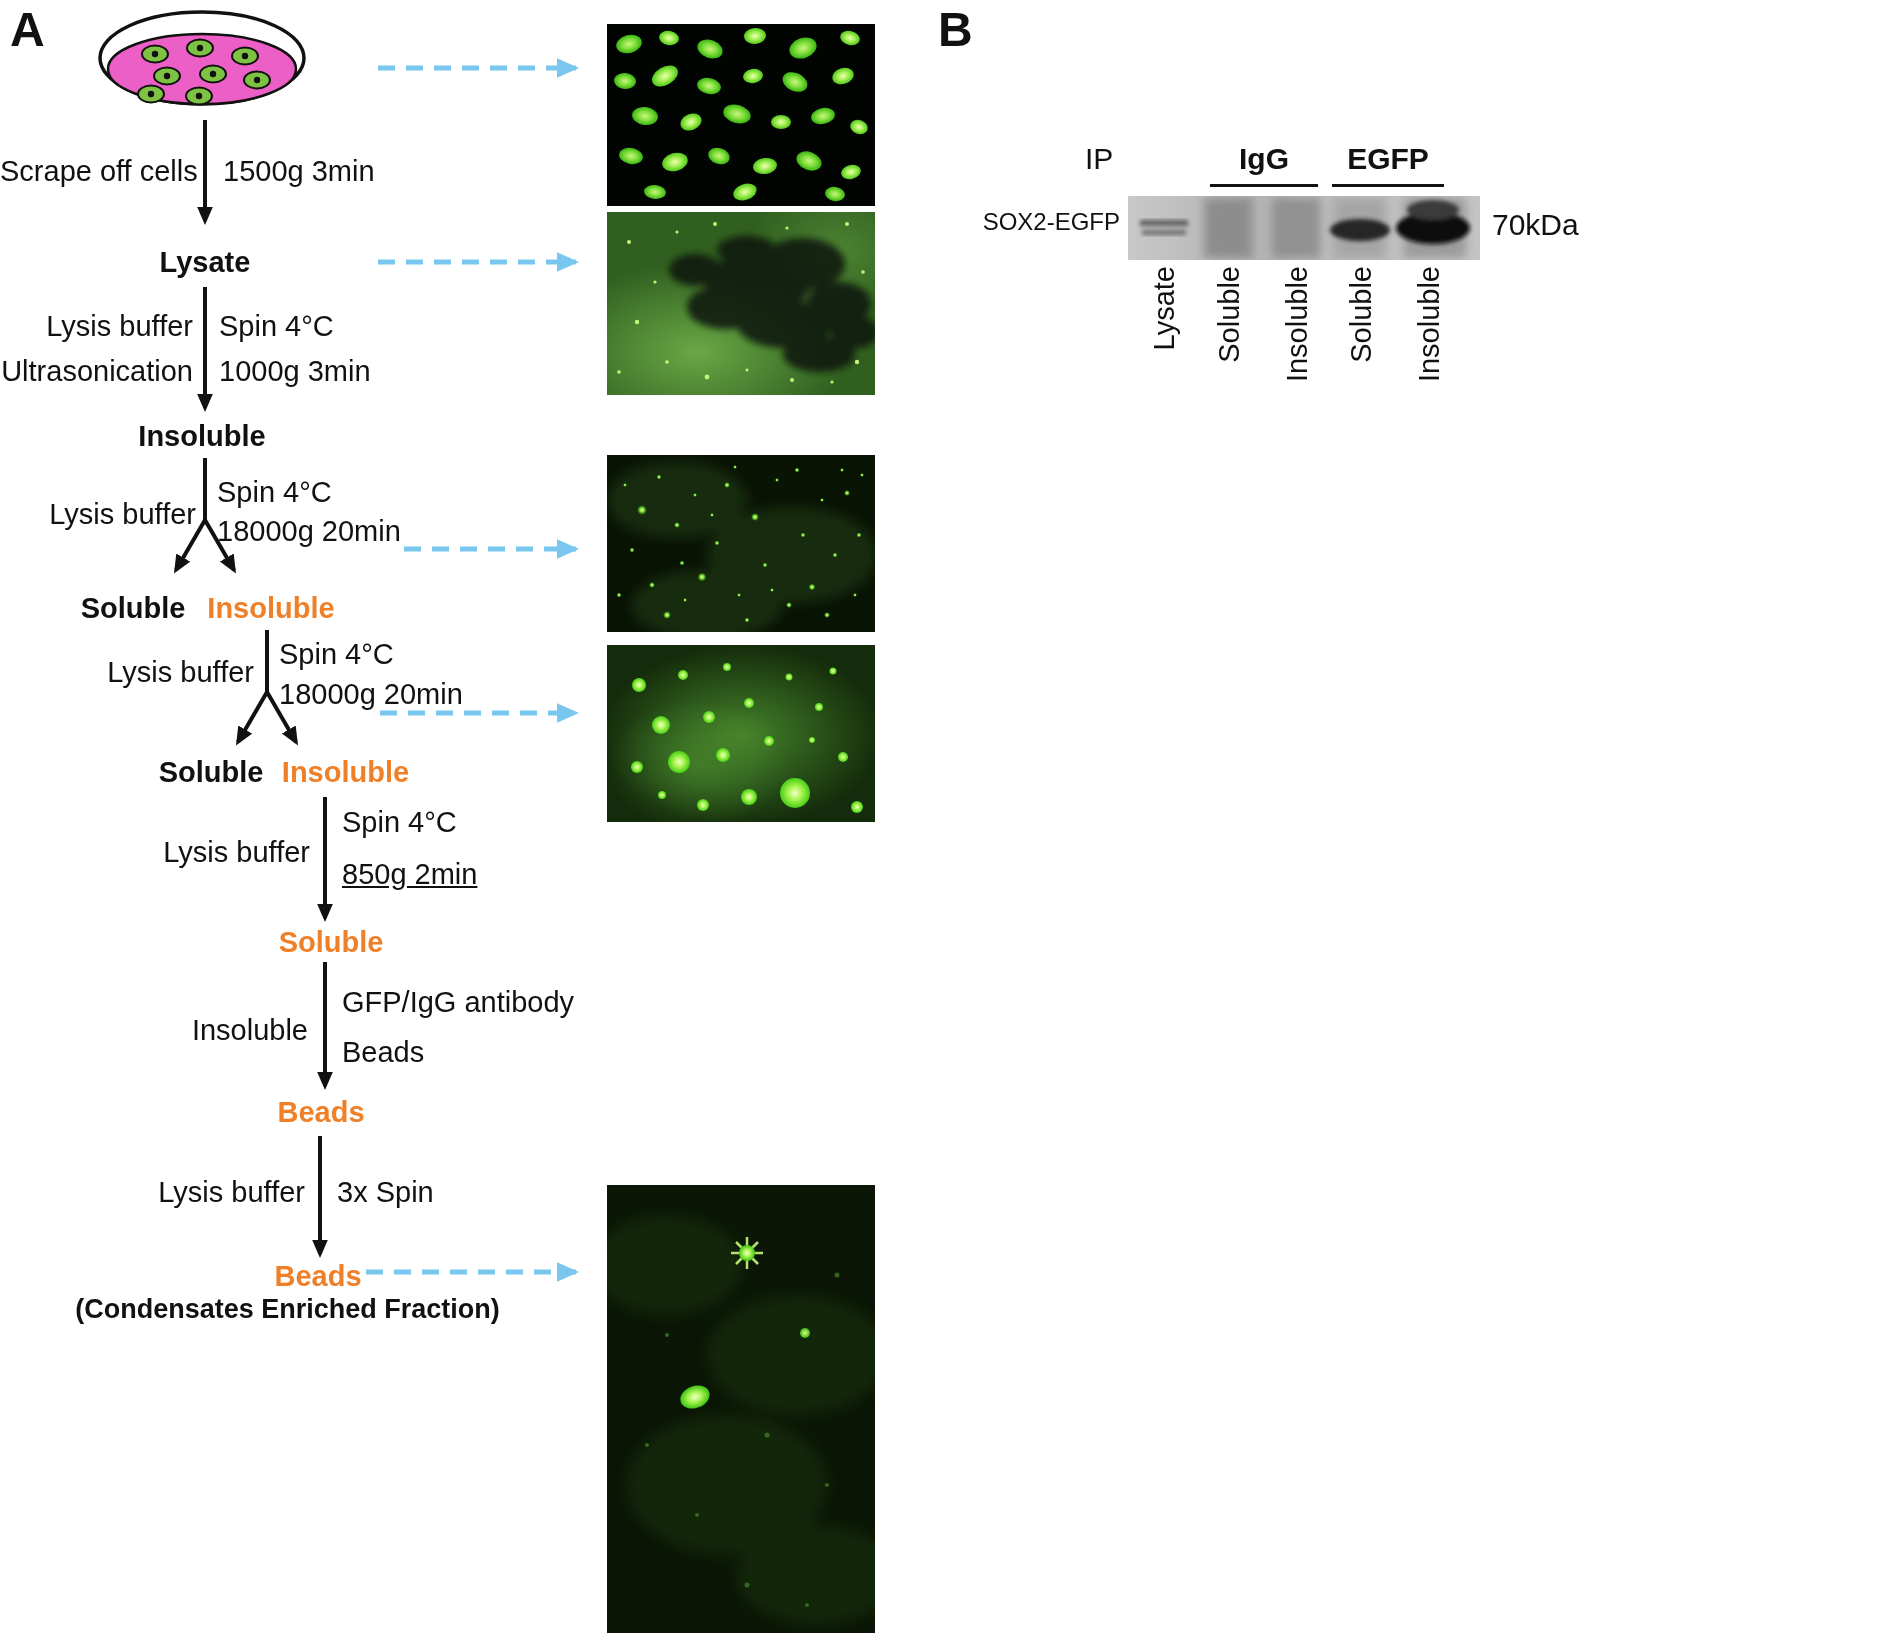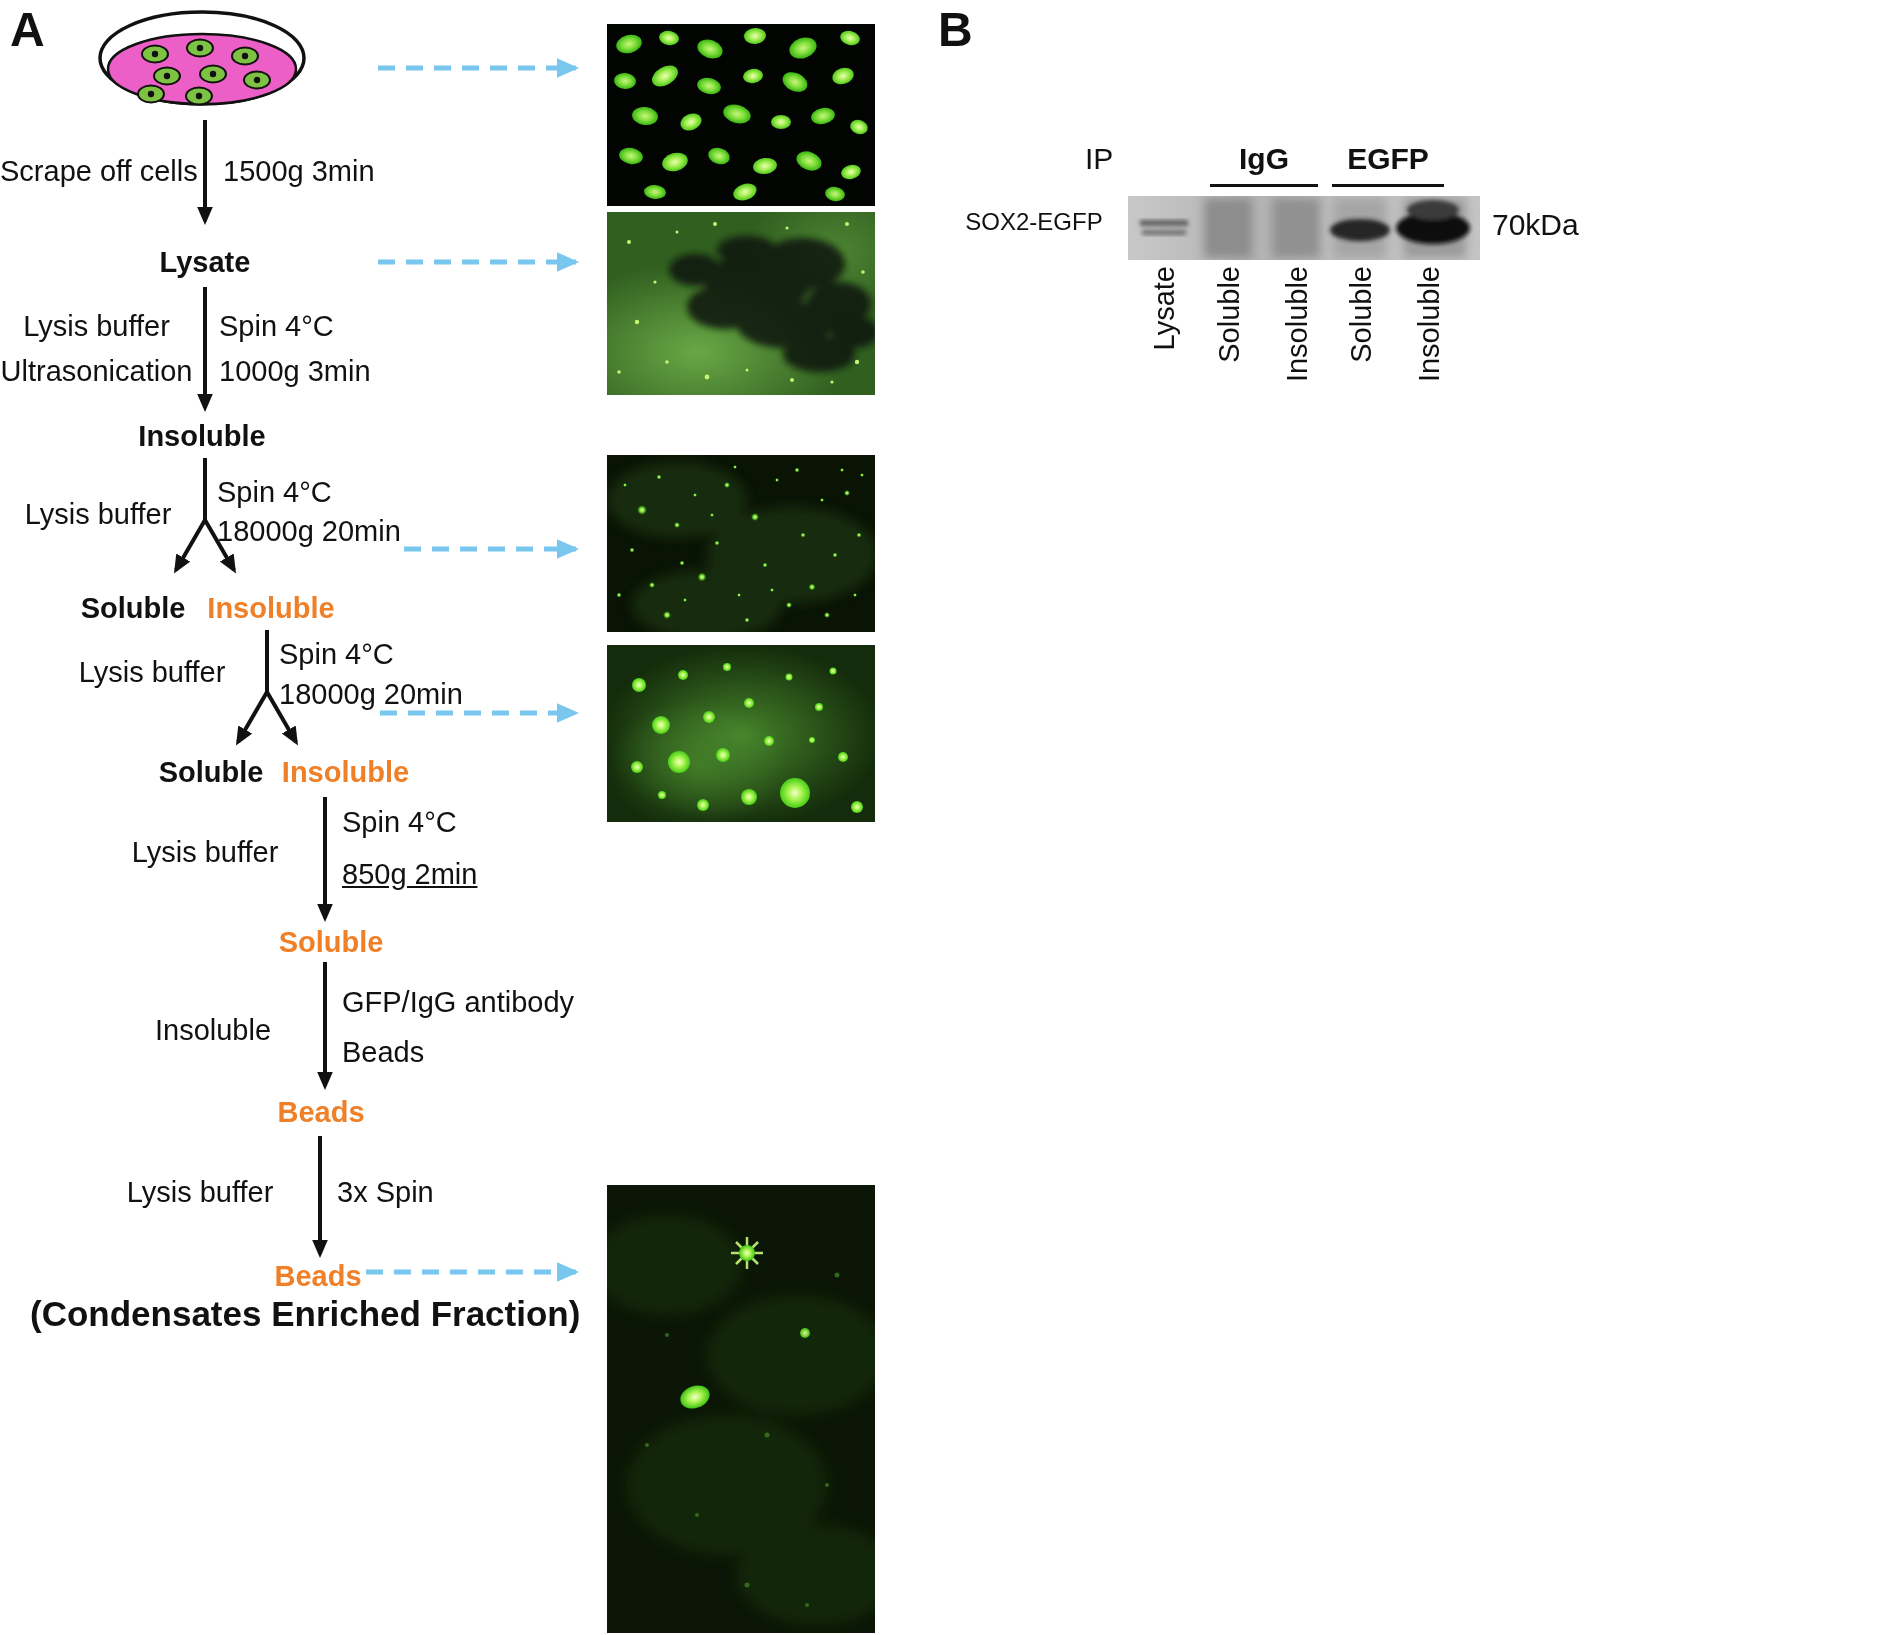--- a/index.html
+++ b/index.html
@@ -1,19 +1,19 @@
 <!DOCTYPE html>
 <html><head>
 <meta charset="utf-8">
 <style>
   html,body{margin:0;padding:0;background:#ffffff;}
   .canvas{position:relative;width:1879px;height:1635px;background:#fff;
           font-family:"Liberation Sans",sans-serif;color:#111;overflow:hidden;}
   .t{position:absolute;font-size:29px;line-height:1.15;white-space:nowrap;}
-  .rt{text-align:center;}
+  .rt{text-align:right;}
   .ctr{text-align:center;font-weight:bold;}
   .orange{color:#F08028;font-weight:bold;}
   .pl{position:absolute;font-size:48px;font-weight:bold;}
   .vlabel{position:absolute;font-size:29px;writing-mode:vertical-rl;
           transform:rotate(180deg);white-space:nowrap;}
   .underline{position:absolute;height:3px;background:#111;}
   .micro{position:absolute;overflow:hidden;background:#000;}
   .overlay{position:absolute;left:0;top:0;}
 </style>
 </head>
@@ -118,21 +118,21 @@
   <div class="t rt" style="left:118px;top:1014px;width:190px;">Insoluble</div>
   <div class="t" style="left:342px;top:986px;">GFP/IgG antibody</div>
   <div class="t" style="left:342px;top:1036px;">Beads</div>
 
   <div class="t ctr orange" style="left:246px;top:1096px;width:150px;">Beads</div>
 
   <div class="t rt" style="left:95px;top:1176px;width:210px;">Lysis buffer</div>
   <div class="t" style="left:337px;top:1176px;">3x Spin</div>
 
   <div class="t ctr orange" style="left:243px;top:1260px;width:150px;">Beads</div>
-  <div class="t ctr" style="left:30px;top:1294px;width:515px;font-size:35px;">(Condensates Enriched Fraction)</div>
+  <div class="t ctr" style="left:30px;top:1294px;width:515px;font-size:27px;">(Condensates Enriched Fraction)</div>
 
   <div class="micro" style="left:607px;top:24px;width:268px;height:182px;">
     <svg width="268" height="182" viewBox="0 0 268 182">
       <defs>
         <radialGradient id="gN1">
             <stop offset="0%" stop-color="#c9f57e"></stop>
             <stop offset="55%" stop-color="#7ddd3a"></stop>
             <stop offset="100%" stop-color="#39b312"></stop>
           </radialGradient>
         <radialGradient id="gN2">

